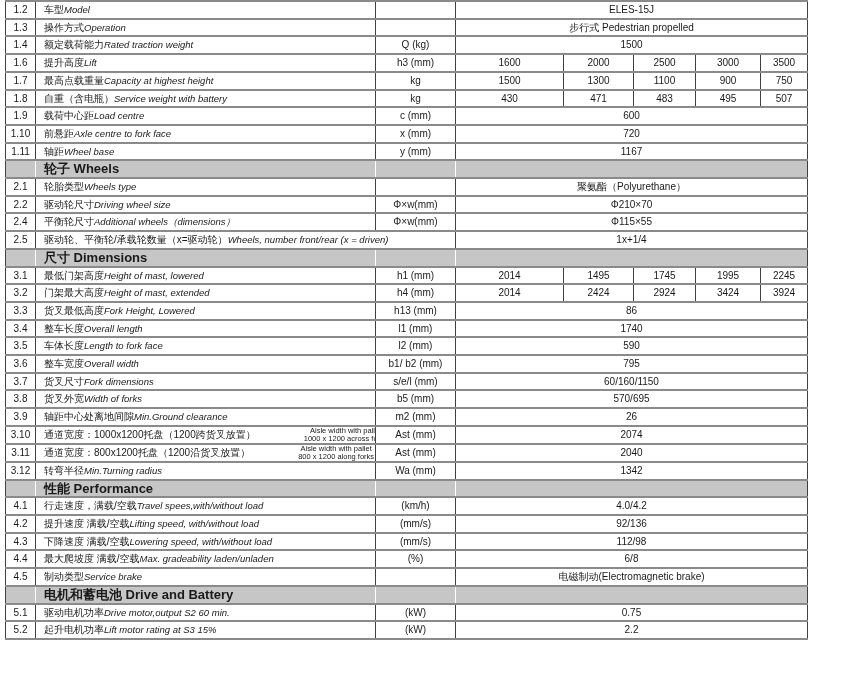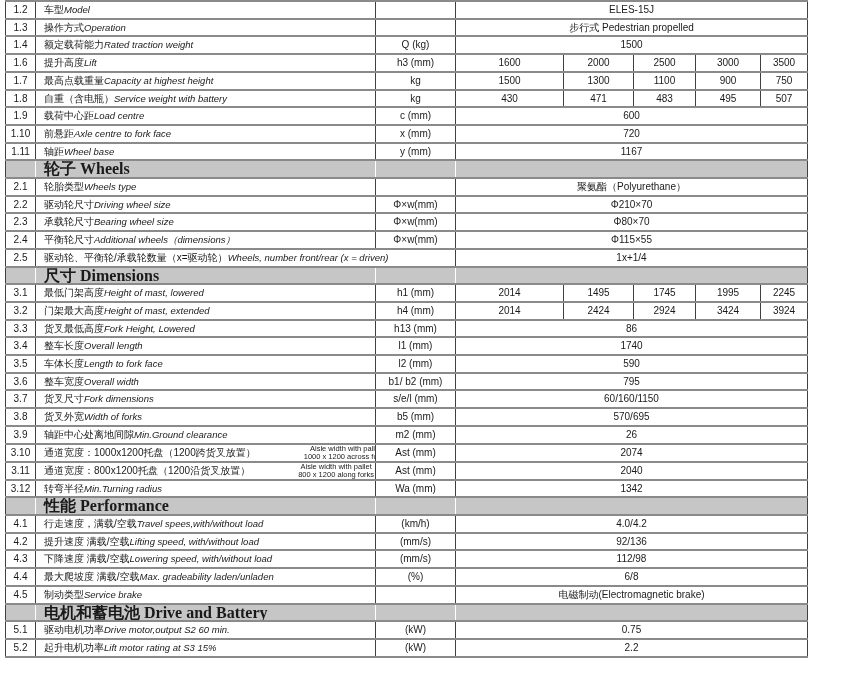--- a/index.html
+++ b/index.html
@@ -52,21 +52,21 @@
     margin-left: 48px;
   }
   td.unit, td.val { text-align: center; }
   tr.sec td {
     background: #c6c6c6;
     border-left-color: #ffffff;
     font-weight: bold;
   }
   tr.sec td:first-child { border-left-color: #404040; }
   tr.sec td:last-child { border-right-color: #404040; }
-  tr.sec td.desc { font-size: 16px; font-family: Liberation Serif, serif; }
+  tr.sec td.desc { font-size: 13px; }
 </style>
 </head>
 <body>
 
 <div class="wrap">
   <table class="spec">
     <colgroup>
       <col style="width:30px">
       <col style="width:340px">
       <col style="width:80px">
@@ -210,31 +210,20 @@
           <td class="desc">
             <div class="descwrap">
               <span class="zh">驱动轮尺寸</span>
               <span class="en">Driving wheel size</span>
             </div>
           </td>
           <td class="unit">Φ×w(mm)</td>
           <td class="val" colspan="5">Φ210×70</td>
         </tr>
         <tr>
-          <td class="num">2.3</td>
-          <td class="desc">
-            <div class="descwrap">
-              <span class="zh">承载轮尺寸</span>
-              <span class="en">Bearing wheel size</span>
-            </div>
-          </td>
-          <td class="unit">Φ×w(mm)</td>
-          <td class="val" colspan="5">Φ80×70</td>
-        </tr>
-        <tr>
           <td class="num">2.4</td>
           <td class="desc">
             <div class="descwrap">
               <span class="zh">平衡轮尺寸</span>
               <span class="en">Additional wheels（dimensions）</span>
             </div>
           </td>
           <td class="unit">Φ×w(mm)</td>
           <td class="val" colspan="5">Φ115×55</td>
         </tr>

